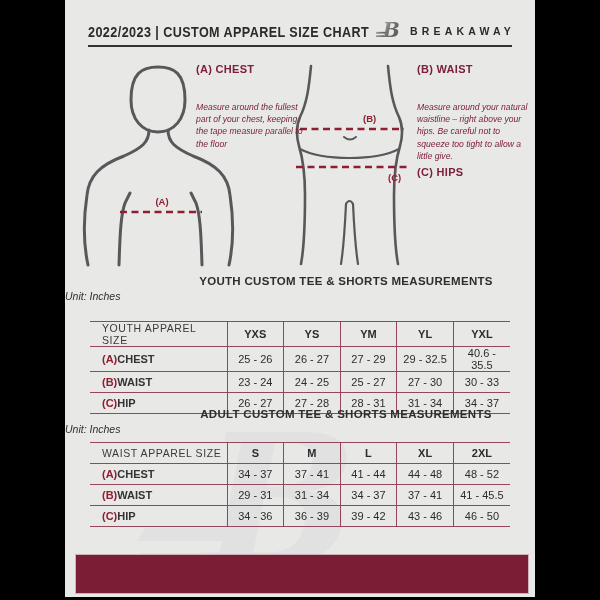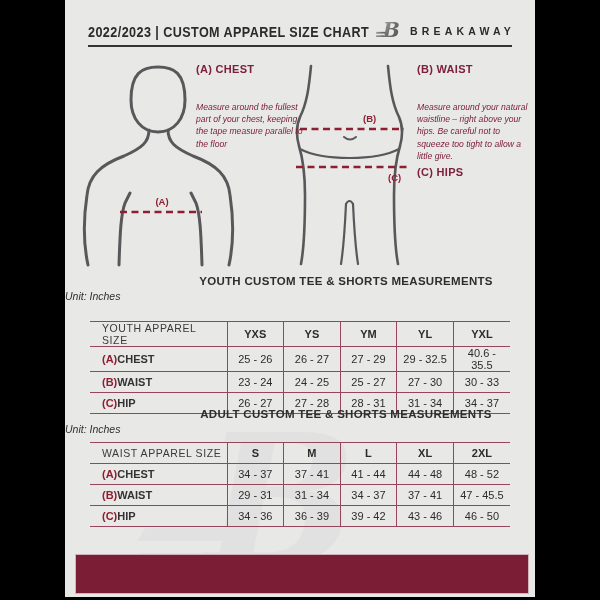--- a/index.html
+++ b/index.html
@@ -182,21 +182,21 @@
               <td>41 - 44</td>
               <td>44 - 48</td>
               <td>48 - 52</td>
             </tr>
             <tr>
               <td class="c0"><span class="m-prefix">(B)</span><span class="m-label">WAIST</span></td>
               <td>29 - 31</td>
               <td>31 - 34</td>
               <td>34 - 37</td>
               <td>37 - 41</td>
-              <td>47 - 45.5</td>
+              <td>41 - 45.5</td>
             </tr>
             <tr>
               <td class="c0"><span class="m-prefix">(C)</span><span class="m-label">HIP</span></td>
               <td>34 - 36</td>
               <td>36 - 39</td>
               <td>39 - 42</td>
               <td>43 - 46</td>
               <td>46 - 50</td>
             </tr>
           </tbody>

